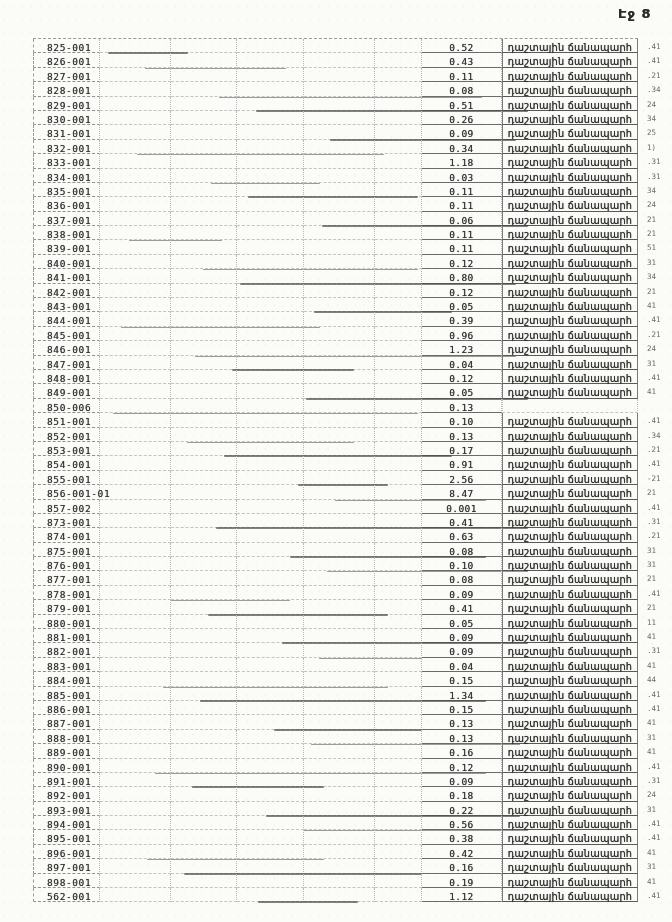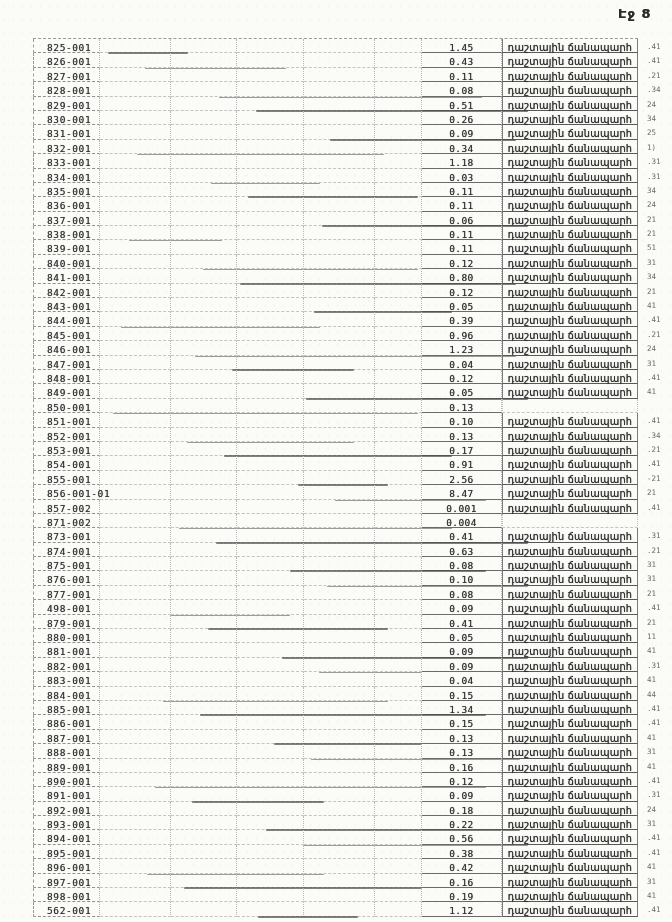--- a/index.html
+++ b/index.html
@@ -70,21 +70,21 @@
 <div class="page">
   <div class="page-label">Էջ 8</div>
   <div class="ptable">
       <div class="row">
         <div class="c c0"><span class="code-text">825-001</span></div>
         <div class="c c1"></div>
         <div class="c c2"></div>
         <div class="c c3"></div>
         <div class="c c4"></div>
         <div class="c c5"></div>
-        <div class="c cv"><span class="val-text">1.45</span></div>
+        <div class="c cv"><span class="val-text">0.52</span></div>
         <div class="c ct"><span class="road-text">դաշտային ճանապարհ</span></div>
         <span class="margin-mark">.41</span>
         <div class="scan-dash" style="left: 75px; width: 80px;"></div>
       </div>
       <div class="row">
         <div class="c c0"><span class="code-text">826-001</span></div>
         <div class="c c1"></div>
         <div class="c c2"></div>
         <div class="c c3"></div>
         <div class="c c4"></div>
@@ -356,21 +356,21 @@
         <div class="c c2"></div>
         <div class="c c3"></div>
         <div class="c c4"></div>
         <div class="c c5"></div>
         <div class="c cv"><span class="val-text">0.05</span></div>
         <div class="c ct"><span class="road-text">դաշտային ճանապարհ</span></div>
         <span class="margin-mark">41</span>
         <div class="scan-dash" style="left: 273px; width: 222px;"></div>
       </div>
       <div class="row">
-        <div class="c c0"><span class="code-text">850-001</span></div>
+        <div class="c c0"><span class="code-text">850-006</span></div>
         <div class="c c1"></div>
         <div class="c c2"></div>
         <div class="c c3"></div>
         <div class="c c4"></div>
         <div class="c c5"></div>
         <div class="c cv"><span class="val-text">0.13</span></div>
         <div class="c ct empty"></div>
         <div class="scan-dash thin" style="left: 80px; width: 305px;"></div>
       </div>
       <div class="row">
@@ -448,31 +448,20 @@
         <div class="c c1"></div>
         <div class="c c2"></div>
         <div class="c c3"></div>
         <div class="c c4"></div>
         <div class="c c5"></div>
         <div class="c cv"><span class="val-text">0.001</span></div>
         <div class="c ct"><span class="road-text">դաշտային ճանապարհ</span></div>
         <span class="margin-mark">.41</span>
       </div>
       <div class="row">
-        <div class="c c0"><span class="code-text">871-002</span></div>
-        <div class="c c1"></div>
-        <div class="c c2"></div>
-        <div class="c c3"></div>
-        <div class="c c4"></div>
-        <div class="c c5"></div>
-        <div class="c cv"><span class="val-text">0.004</span></div>
-        <div class="c ct empty"></div>
-        <div class="scan-dash thin" style="left: 146px; width: 273px;"></div>
-      </div>
-      <div class="row">
         <div class="c c0"><span class="code-text">873-001</span></div>
         <div class="c c1"></div>
         <div class="c c2"></div>
         <div class="c c3"></div>
         <div class="c c4"></div>
         <div class="c c5"></div>
         <div class="c cv"><span class="val-text">0.41</span></div>
         <div class="c ct"><span class="road-text">դաշտային ճանապարհ</span></div>
         <span class="margin-mark">.31</span>
         <div class="scan-dash" style="left: 183px; width: 312px;"></div>
@@ -517,21 +506,21 @@
         <div class="c c1"></div>
         <div class="c c2"></div>
         <div class="c c3"></div>
         <div class="c c4"></div>
         <div class="c c5"></div>
         <div class="c cv"><span class="val-text">0.08</span></div>
         <div class="c ct"><span class="road-text">դաշտային ճանապարհ</span></div>
         <span class="margin-mark">21</span>
       </div>
       <div class="row">
-        <div class="c c0"><span class="code-text">498-001</span></div>
+        <div class="c c0"><span class="code-text">878-001</span></div>
         <div class="c c1"></div>
         <div class="c c2"></div>
         <div class="c c3"></div>
         <div class="c c4"></div>
         <div class="c c5"></div>
         <div class="c cv"><span class="val-text">0.09</span></div>
         <div class="c ct"><span class="road-text">դաշտային ճանապարհ</span></div>
         <span class="margin-mark">.41</span>
         <div class="scan-dash thin" style="left: 138px; width: 119px;"></div>
       </div>

